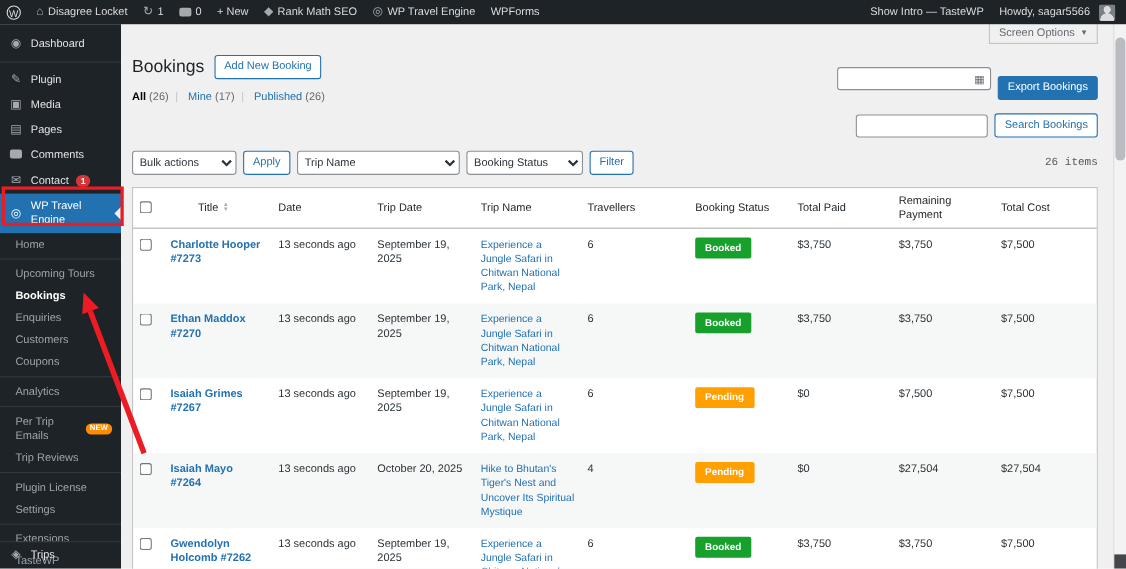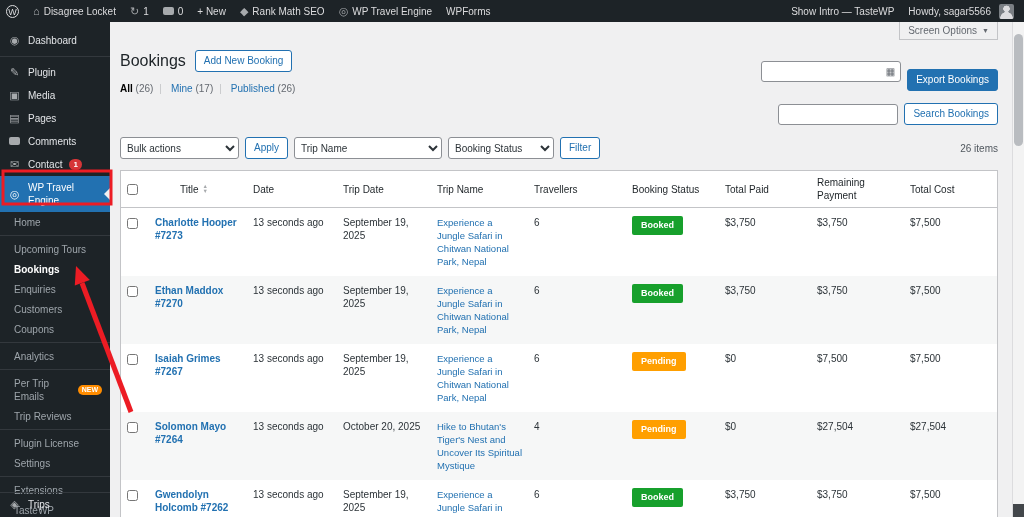--- a/index.html
+++ b/index.html
@@ -111,21 +111,21 @@
   .cal-icon { color: #646970; font-size: 10px; cursor: pointer; }
   .text-input {
     height: 21px; border: 1px solid #8c8f94; border-radius: 3px; background: #fff;
     padding: 0 5px; font-size: 10px; outline: none; width: 120px;
   }
   .toolbar { display: flex; align-items: center; gap: 6px; margin-top: 12px; }
   .wp-select {
     height: 22px; border: 1px solid #8c8f94; border-radius: 3px; background: #fff;
     font-size: 10px; color: #2c3338; padding: 0 2px; font-family: "Liberation Sans", sans-serif;
   }
-  .items-count { margin-left: auto; color: #50575e; }
+  .items-count { margin-left: auto; color: #50575e; font-family: Liberation Mono, monospace; }
 
   
   .table-wrap { margin-top: 11px; background: #fff; border: 1px solid #c3c4c7; }
   table { width: 100%; border-collapse: collapse; table-layout: fixed; font-size: 10px; }
   thead th {
     text-align: left; font-weight: 400; color: #1d2327;
     padding: 5px 6px; border-bottom: 1px solid #c3c4c7; line-height: 13px;
   }
   tbody tr { height: 66px; }
   tbody tr:nth-child(even) { background: #f6f7f7; }
@@ -317,21 +317,21 @@
         <button class="btn primary">Export Bookings</button>
       </div>
       <div class="rs-row">
         <input type="text" class="text-input" value="" style="">
         <button class="btn ghost">Search Bookings</button>
       </div>
     </div>
   </div>
 
   <div class="toolbar">
-    <select class="wp-select" style="width:119px">
+    <select class="wp-select" style="width:95px">
       <option>Bulk actions</option>
     </select>
     <button class="btn ghost">Apply</button>
     <select class="wp-select" style="width:148px">
       <option>Trip Name</option>
     </select>
     <select class="wp-select" style="width:106px">
       <option>Booking Status</option>
     </select>
     <button class="btn ghost">Filter</button>
@@ -408,21 +408,21 @@
             <td class="trip-cell"><a>Experience a Jungle Safari in Chitwan National Park, Nepal</a></td>
             <td>6</td>
             <td><span class="badge pending">Pending</span></td>
             <td>$0</td>
             <td>$7,500</td>
             <td>$7,500</td>
           </tr>
 
           <tr>
             <th><input type="checkbox" class="cb" style=""></th>
-            <td class="title-cell"><a><span>Solomon Mayo</span> <span>#7264</span></a></td>
+            <td class="title-cell"><a><span>Isaiah Mayo</span> <span>#7264</span></a></td>
             <td>13 seconds ago</td>
             <td>October 20, 2025</td>
             <td class="trip-cell"><a>Hike to Bhutan's Tiger's Nest and Uncover Its Spiritual Mystique</a></td>
             <td>4</td>
             <td><span class="badge pending">Pending</span></td>
             <td>$0</td>
             <td>$27,504</td>
             <td>$27,504</td>
           </tr>
 

